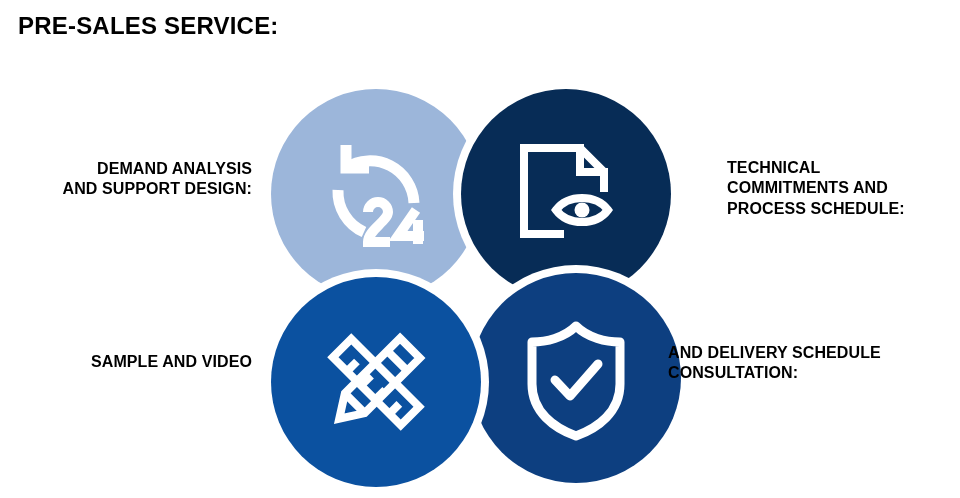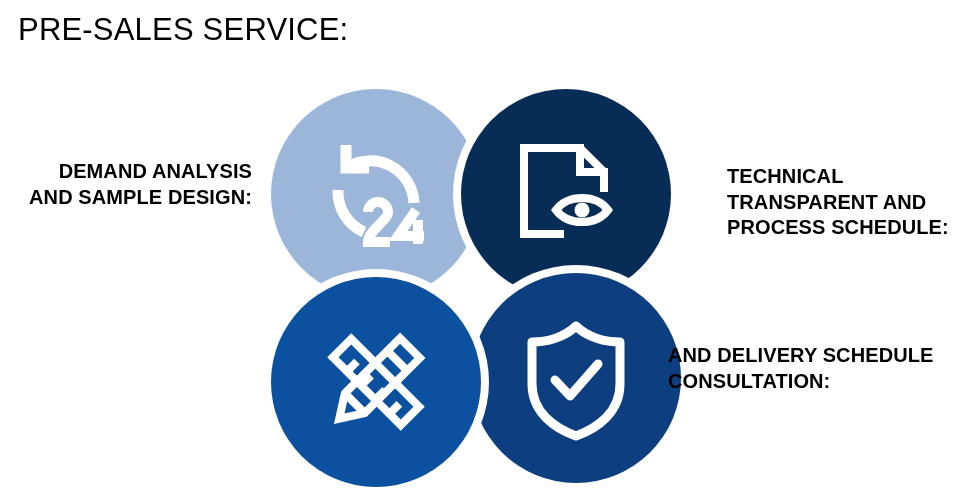--- a/index.html
+++ b/index.html
@@ -15,22 +15,22 @@
     overflow: hidden;
     font-family: "Liberation Sans", sans-serif;
     color: #000000;
   }
 
   
   #page-title {
     position: absolute;
     left: 18px;
     top: 13px;
-    font-size: 31px;
-    font-weight: normal;
+    font-size: 24px;
+    font-weight: bold;
     letter-spacing: 0.2px;
     line-height: 1.1;
     color: #000000;
     white-space: nowrap;
   }
 
   
   #diagram-stage {
     position: absolute;
     left: 0;
@@ -43,21 +43,21 @@
     left: 0;
     top: 0;
     width: 960px;
     height: 498px;
     display: block;
   }
 
   
   .label {
     position: absolute;
-    font-size: 20px;
+    font-size: 16px;
     font-weight: bold;
     line-height: 1.28;
     letter-spacing: 0.1px;
     color: #000000;
   }
   .label-left {
     text-align: right;
   }
   .label-right {
     text-align: left;
@@ -68,21 +68,21 @@
     top: 159px;
     width: 252px;
   }
   #label-sample-video {
     left: 0px;
     top: 352px;
     width: 252px;
   }
   #label-technical-consultation {
     left: 727px;
-    top: 164px;
+    top: 158px;
     width: 233px;
   }
   #label-transparent-quotations {
     left: 668px;
     top: 343px;
     width: 292px;
   }
   .label-line {
     display: block;
     white-space: nowrap;
@@ -176,30 +176,31 @@
     </g>
 
     <g transform="translate(576,378)" fill="none" stroke="#ffffff" stroke-width="9" stroke-linecap="round" stroke-linejoin="round">
       <path d="M 0 -52 C -12 -40 -30 -36 -44 -36 L -44 6 C -44 34 -22 50 0 58 C 22 50 44 34 44 6 L 44 -36 C 30 -36 12 -40 0 -52 Z"></path>
       <polyline points="-21,2 -6,18 22,-14"></polyline>
     </g>
   </svg>
 
   <div class="label label-left" id="label-demand-analysis">
     <span class="label-line">DEMAND ANALYSIS</span>
-    <span class="label-line">AND SAMPLE DESIGN:</span>
+    <span class="label-line">AND SUPPORT DESIGN:</span>
   </div>
 
   <div class="label label-right" id="label-technical-consultation">
     <span class="label-line">TECHNICAL</span>
-    <span class="label-line">TRANSPARENT AND</span>
+    <span class="label-line">COMMITMENTS AND</span>
     <span class="label-line">PROCESS SCHEDULE:</span>
   </div>
 
   <div class="label label-left" id="label-sample-video">
+    <span class="label-line">SAMPLE AND VIDEO</span>
   </div>
 
   <div class="label label-right" id="label-transparent-quotations">
     <span class="label-line">AND DELIVERY SCHEDULE</span>
     <span class="label-line">CONSULTATION:</span>
   </div>
 
 </div>
 
 </body></html>

